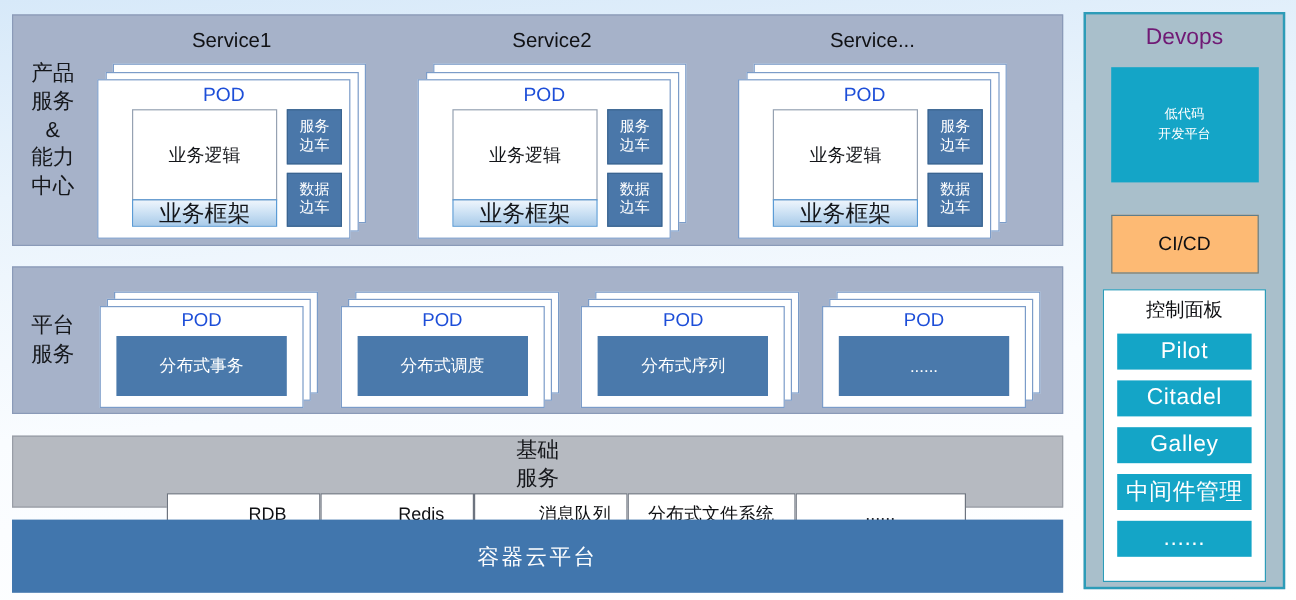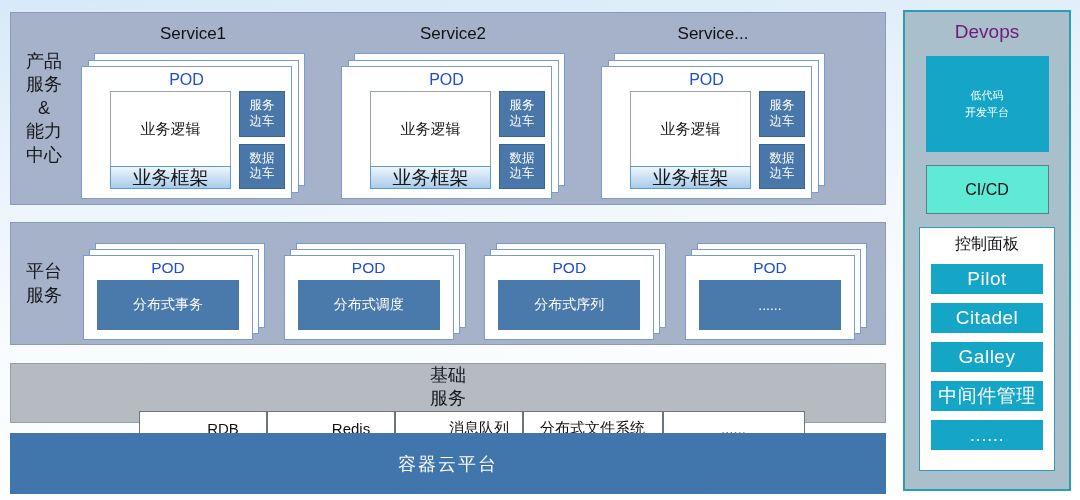--- a/index.html
+++ b/index.html
@@ -12,21 +12,21 @@
   .band { position:absolute; left:10px; width:876px; display:flex; }
   .band-product { top:12px; height:193px; background:#a6b2c9; border:1px solid #8a9ab8; }
   .band-platform { top:222px; height:123px; background:#a6b2c9; border:1px solid #8a9ab8; }
   .band-base { top:363px; height:60px; background:#b6bac1; border:1px solid #989da6; align-items:center;flex-direction:column; }
   .band-bar { top:433px; height:61px; background:#4176ad; align-items:center; justify-content:center; }
   .band-label {
     width:66px; display:flex; flex-direction:column; align-items:center; justify-content:center;
     font-size:18px; line-height:1.3; color:#15171b; flex:none;
   }
   
-  .services { flex:1; display:flex; justify-content:space-between; padding:7px 60px 0 4px; }
+  .services { flex:1; display:flex; justify-content:space-between; padding:7px 46px 0 4px; }
   .service-group { width:224px; display:flex; flex-direction:column; align-items:center; }
   .service-title { height:30px; line-height:28px; font-size:17px; color:#101114; }
   .stack { position:relative; }
   .stack-lg { width:224px; height:146px; margin-top:3px; }
   .stack-lg .face { position:absolute; width:211px; height:133px; background:#fff; border:1.5px solid #7b9cc9; }
   .stack-lg .g2 { left:13px; top:0; }
   .stack-lg .g1 { left:6.5px; top:6.5px; }
   .stack-lg .front { left:0; top:13px; z-index:2; display:flex; flex-direction:column; }
   .pod-title { text-align:center; font-size:16px; padding:4px 0 2px; color:#1d4ed8; flex:none; }
   .card-body { flex:1; display:flex; gap:8px; padding:0 6px 9px 28px; }
@@ -73,21 +73,21 @@
     background:#a9bfcb; border:2px solid #2d9cb8;
     display:flex; flex-direction:column; align-items:center;
   }
   .devops-title { margin-top:9px; font-size:19px; color:#701a75; }
   .lowcode {
     margin-top:13px; width:123px; height:96px; background:#14a5c7; color:#fff;
     display:flex; flex-direction:column; align-items:center; justify-content:center;
     font-size:11px; line-height:1.55;
   }
   .cicd {
-    margin-top:13px; width:123px; height:49px; background:#5eead4; border:1px solid #5e7d8b;
+    margin-top:27px; width:123px; height:49px; background:#fdba74; border:1px solid #5e7d8b;
     display:flex; align-items:center; justify-content:center; font-size:16px; color:#0e0f12;
   }
   .control-panel {
     margin-top:13px; width:136px; height:244px; background:#fff; border:1.5px solid #2d9cb8;
     display:flex; flex-direction:column; align-items:center; padding-top:6px;
   }
   .cp-title { font-size:16px; color:#0e0f12; }
   .cp-btn {
     margin-top:9px; width:112px; height:30px; background:#14a5c7; color:#fff;
     display:flex; align-items:center; justify-content:center; font-size:19px; letter-spacing:0.5px;

